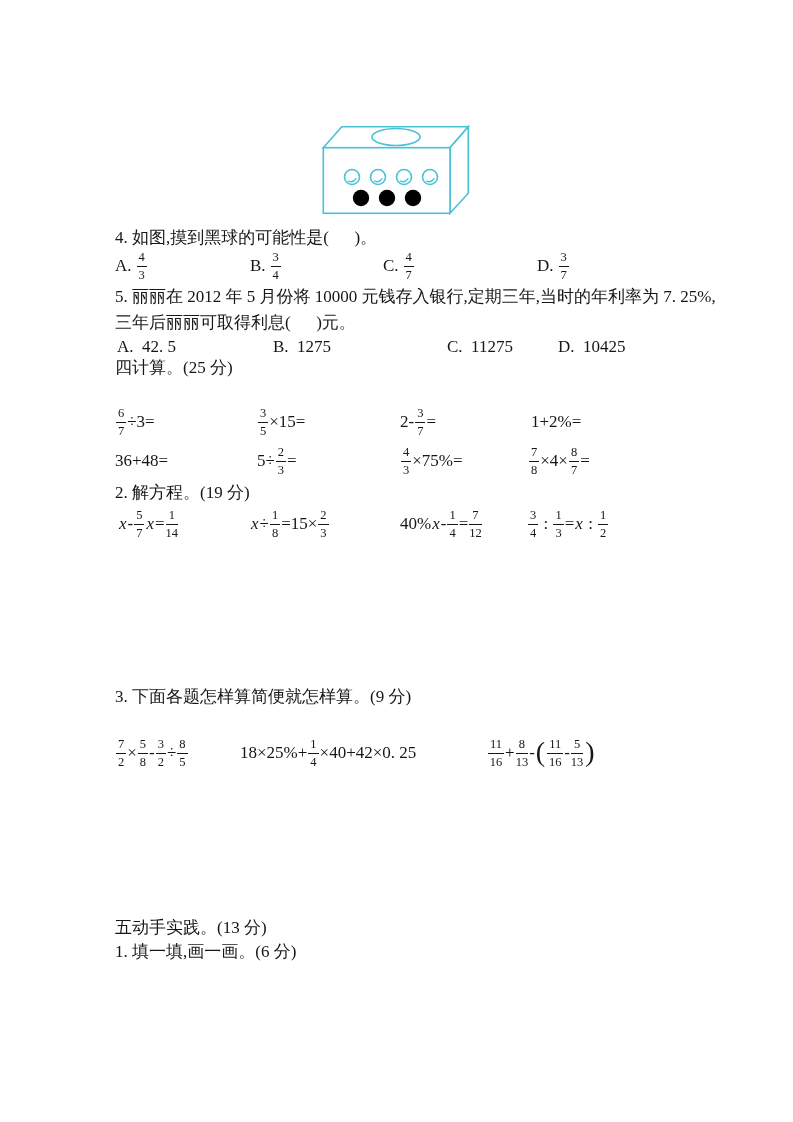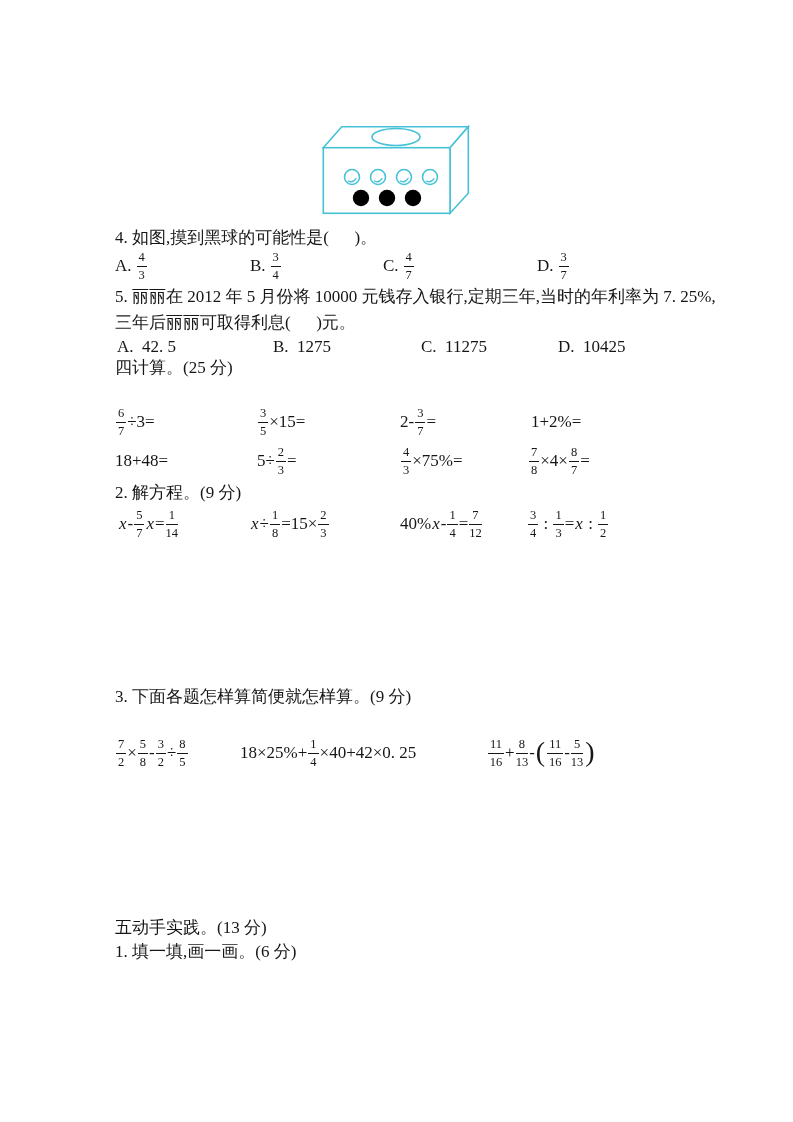--- a/index.html
+++ b/index.html
@@ -65,40 +65,40 @@
       <span class="optlabel">D.</span>
       <span><span class="frac"><span class="fn">3</span><span class="fd">7</span></span></span>
     </span>
   </div>
 
   <div class="line" style="left:115px;top:286px">5. 丽丽在 2012 年 5 月份将 10000 元钱存入银行,定期三年,当时的年利率为 7. 25%,</div>
   <div class="line" style="left:115px;top:312px">三年后丽丽可取得利息(      )元。</div>
   <div>
     <div class="line" style="left:117px;top:336px">A.  42. 5</div>
     <div class="line" style="left:273px;top:336px">B.  1275</div>
-    <div class="line" style="left:421px;top:336px">C.  11275</div>
+    <div class="line" style="left:447px;top:336px">C.  11275</div>
     <div class="line" style="left:558px;top:336px">D.  10425</div>
   </div>
 
   <div class="line" style="left:115px;top:357px">四计算。(25 分)</div>
 
   <div class="exprrow" style="top:404px">
     <span class="expr" style="left:115px"><span class="frac"><span class="fn">6</span><span class="fd">7</span></span><span>÷3=</span></span>
     <span class="expr" style="left:257px"><span class="frac"><span class="fn">3</span><span class="fd">5</span></span><span>×15=</span></span>
     <span class="expr" style="left:400px"><span>2-</span><span class="frac"><span class="fn">3</span><span class="fd">7</span></span><span>=</span></span>
     <span class="expr" style="left:531px"><span>1+2%=</span></span>
   </div>
   <div class="exprrow" style="top:443px">
-    <span class="expr" style="left:115px"><span>18+48=</span></span>
+    <span class="expr" style="left:115px"><span>36+48=</span></span>
     <span class="expr" style="left:257px"><span>5÷</span><span class="frac"><span class="fn">2</span><span class="fd">3</span></span><span>=</span></span>
     <span class="expr" style="left:400px"><span class="frac"><span class="fn">4</span><span class="fd">3</span></span><span>×75%=</span></span>
     <span class="expr" style="left:528px"><span class="frac"><span class="fn">7</span><span class="fd">8</span></span><span>×4×</span><span class="frac"><span class="fn">8</span><span class="fd">7</span></span><span>=</span></span>
   </div>
 
-  <div class="line" style="left:115px;top:482px">2. 解方程。(9 分)</div>
+  <div class="line" style="left:115px;top:482px">2. 解方程。(19 分)</div>
   <div class="exprrow" style="top:506px">
     <span class="expr" style="left:118px"><i class="mx">x</i><span>-</span><span class="frac"><span class="fn">5</span><span class="fd">7</span></span><i class="mx">x</i><span>=</span><span class="frac"><span class="fn">1</span><span class="fd">14</span></span></span>
     <span class="expr" style="left:250px"><i class="mx">x</i><span>÷</span><span class="frac"><span class="fn">1</span><span class="fd">8</span></span><span>=15×</span><span class="frac"><span class="fn">2</span><span class="fd">3</span></span></span>
     <span class="expr" style="left:400px"><span>40%</span><i class="mx">x</i><span>-</span><span class="frac"><span class="fn">1</span><span class="fd">4</span></span><span>=</span><span class="frac"><span class="fn">7</span><span class="fd">12</span></span></span>
     <span class="expr" style="left:527px"><span class="frac"><span class="fn">3</span><span class="fd">4</span></span><span> : </span><span class="frac"><span class="fn">1</span><span class="fd">3</span></span><span>=</span><i class="mx">x</i><span> : </span><span class="frac"><span class="fn">1</span><span class="fd">2</span></span></span>
   </div>
 
   <div class="line" style="left:115px;top:686px">3. 下面各题怎样算简便就怎样算。(9 分)</div>
   <div class="exprrow" style="top:735px">
     <span class="expr" style="left:115px"><span class="frac"><span class="fn">7</span><span class="fd">2</span></span><span>×</span><span class="frac"><span class="fn">5</span><span class="fd">8</span></span><span>-</span><span class="frac"><span class="fn">3</span><span class="fd">2</span></span><span>÷</span><span class="frac"><span class="fn">8</span><span class="fd">5</span></span></span>

